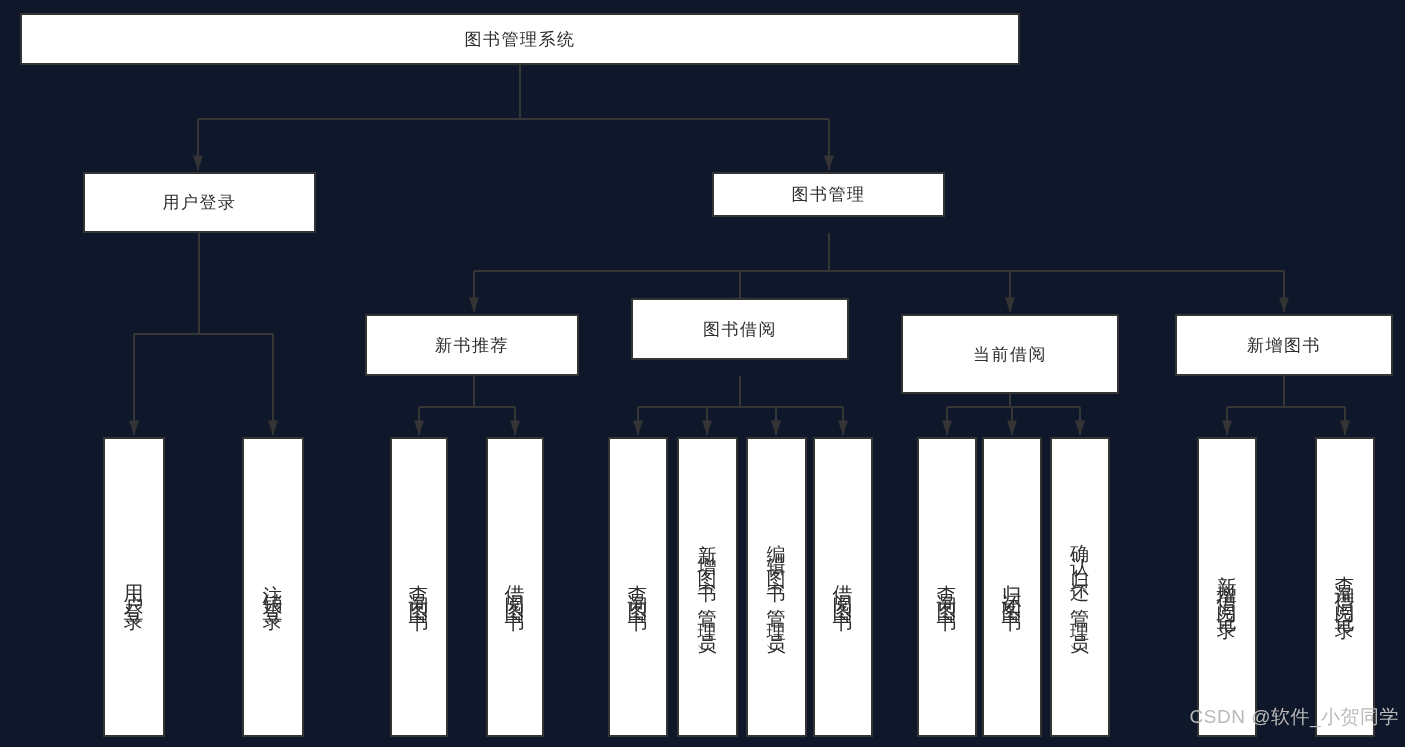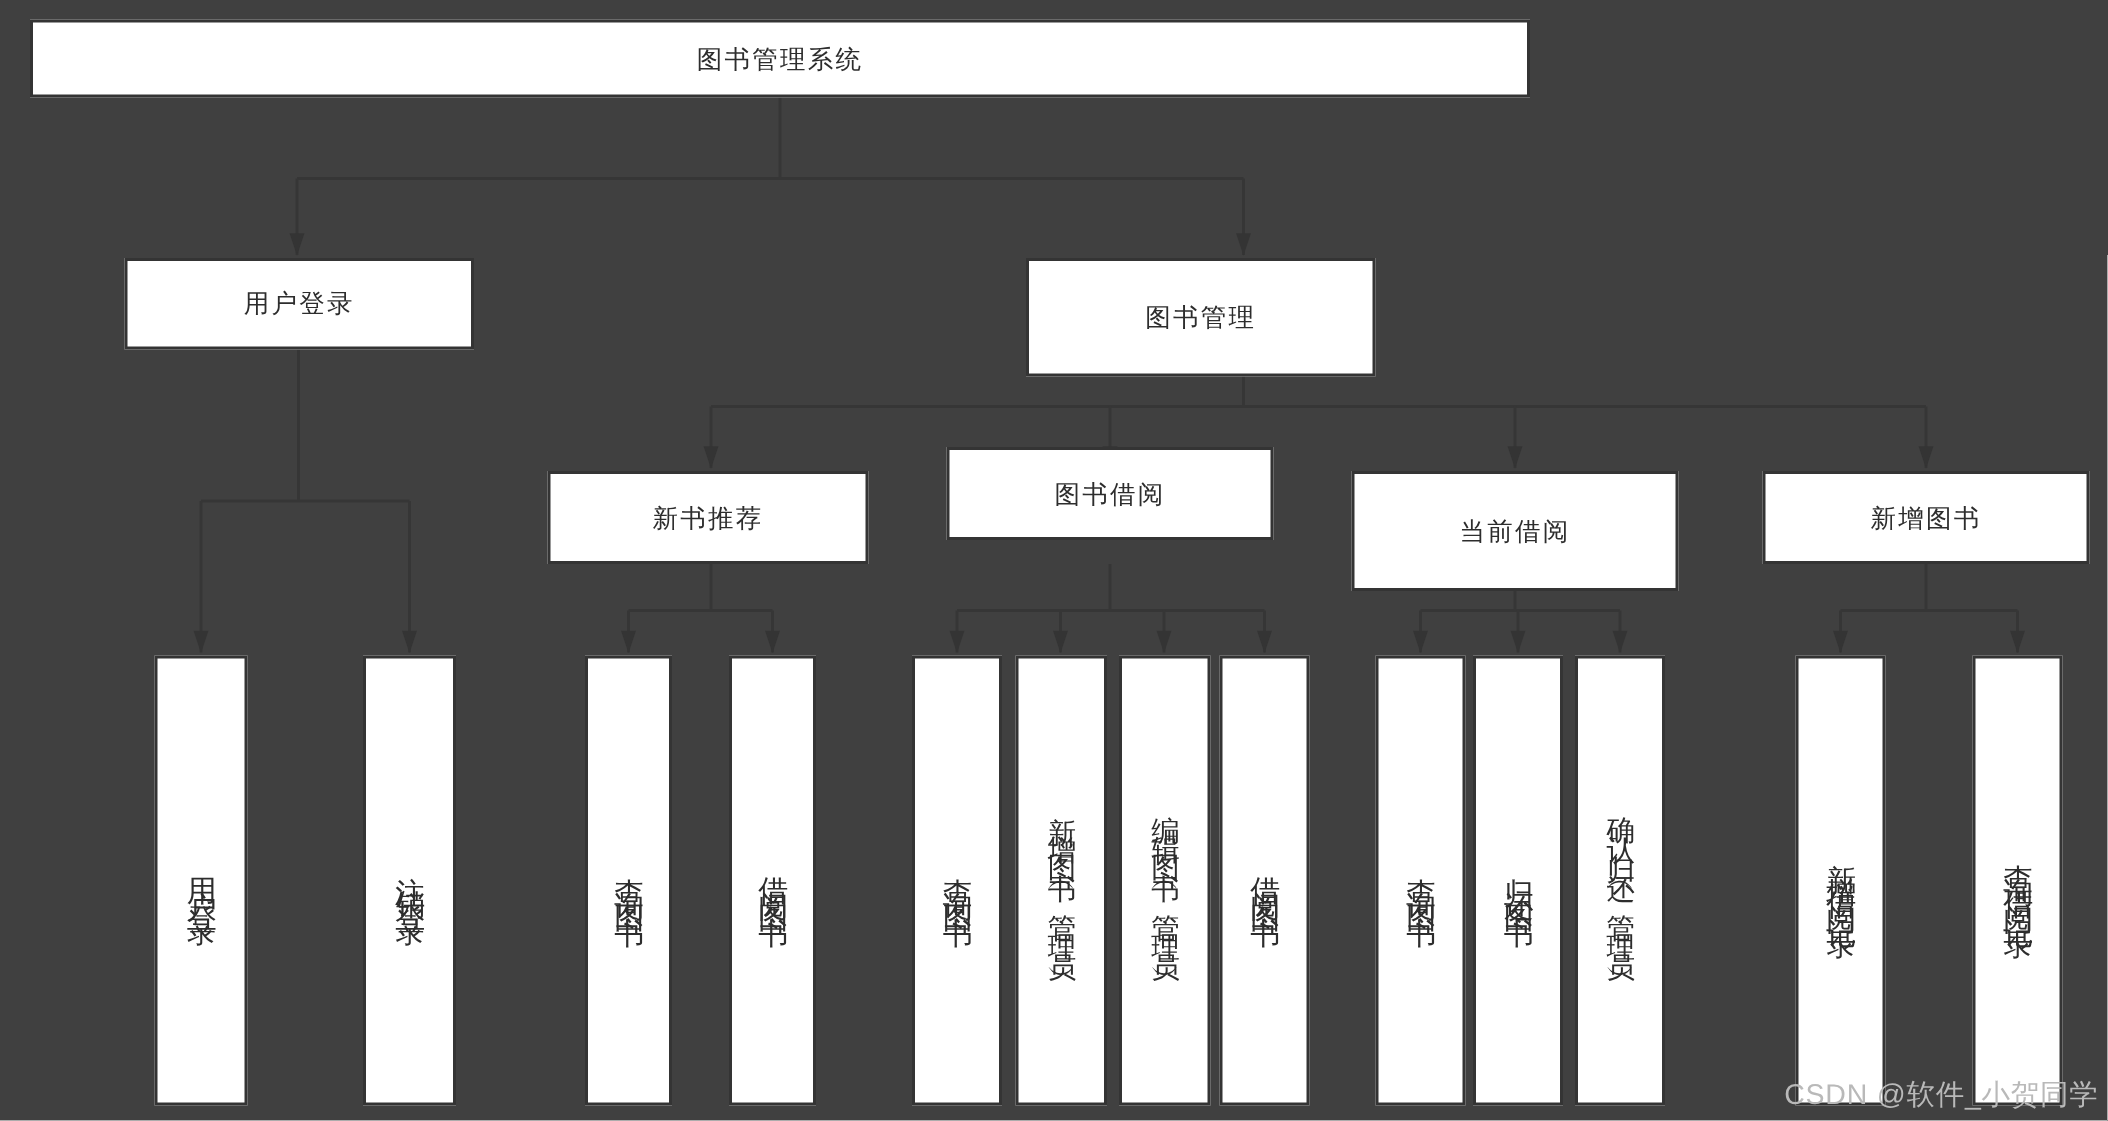--- a/index.html
+++ b/index.html
@@ -1,35 +1,35 @@
 <!DOCTYPE html>
 <html><head>
 <meta charset="utf-8">
 <style>
   html,body { margin:0; padding:0; background:#ffffff; }
   .canvas {
-    position:relative; width:1405px; height:747px; background:#404040;
+    position:relative; width:1405px; height:747px; background:#0f172a;
     font-family:"Liberation Sans", sans-serif; overflow:hidden;
   }
   svg.connectors { position:absolute; left:0; top:0; width:1405px; height:747px; }
   svg.connectors path.edge { stroke:#363636; stroke-width:2; fill:none; }
   .box {
     position:absolute; box-sizing:border-box; background:#ffffff;
     border:2px solid #343434; display:flex; align-items:center; justify-content:center;
     color:#2d2d2d; z-index:2;
   }
   .hbox span { font-size:17px; letter-spacing:1.5px; white-space:nowrap; }
   .vbox { top:437px; height:300px; width:62px; }
   .vbox span {
     writing-mode:vertical-rl; text-orientation:mixed;
     font-size:20px; line-height:1; letter-spacing:9px; white-space:nowrap;
   }
   .vbox.long span { font-size:19px; letter-spacing:13px; }
   .watermark {
-    position:absolute; right:6px; bottom:4px; z-index:5;
+    position:absolute; right:6px; bottom:17px; z-index:5;
     font-size:19px; color:#b9b9b9; letter-spacing:0.5px; white-space:nowrap;
   }
 </style>
 </head>
 <body>
 
 <div class="canvas">
 
   <svg class="connectors" width="1405" height="747" viewBox="0 0 1405 747" aria-hidden="true">
     <defs>
@@ -72,21 +72,21 @@
     <path class="edge" d="M1345,407 V435" marker-end="url(#arw)"></path>
   </svg>
 
   <div class="box hbox" style="left:20px;top:13px;width:1000px;height:52px">
     <span>图书管理系统</span>
   </div>
 
   <div class="box hbox" style="left:83px;top:172px;width:233px;height:61px">
     <span>用户登录</span>
   </div>
-  <div class="box hbox" style="left:684px;top:172px;width:233px;height:79px">
+  <div class="box hbox" style="left:712px;top:172px;width:233px;height:45px">
     <span>图书管理</span>
   </div>
 
   <div class="box hbox" style="left:365px;top:314px;width:214px;height:62px">
     <span>新书推荐</span>
   </div>
   <div class="box hbox" style="left:631px;top:298px;width:218px;height:62px">
     <span>图书借阅</span>
   </div>
   <div class="box hbox" style="left:901px;top:314px;width:218px;height:80px">

